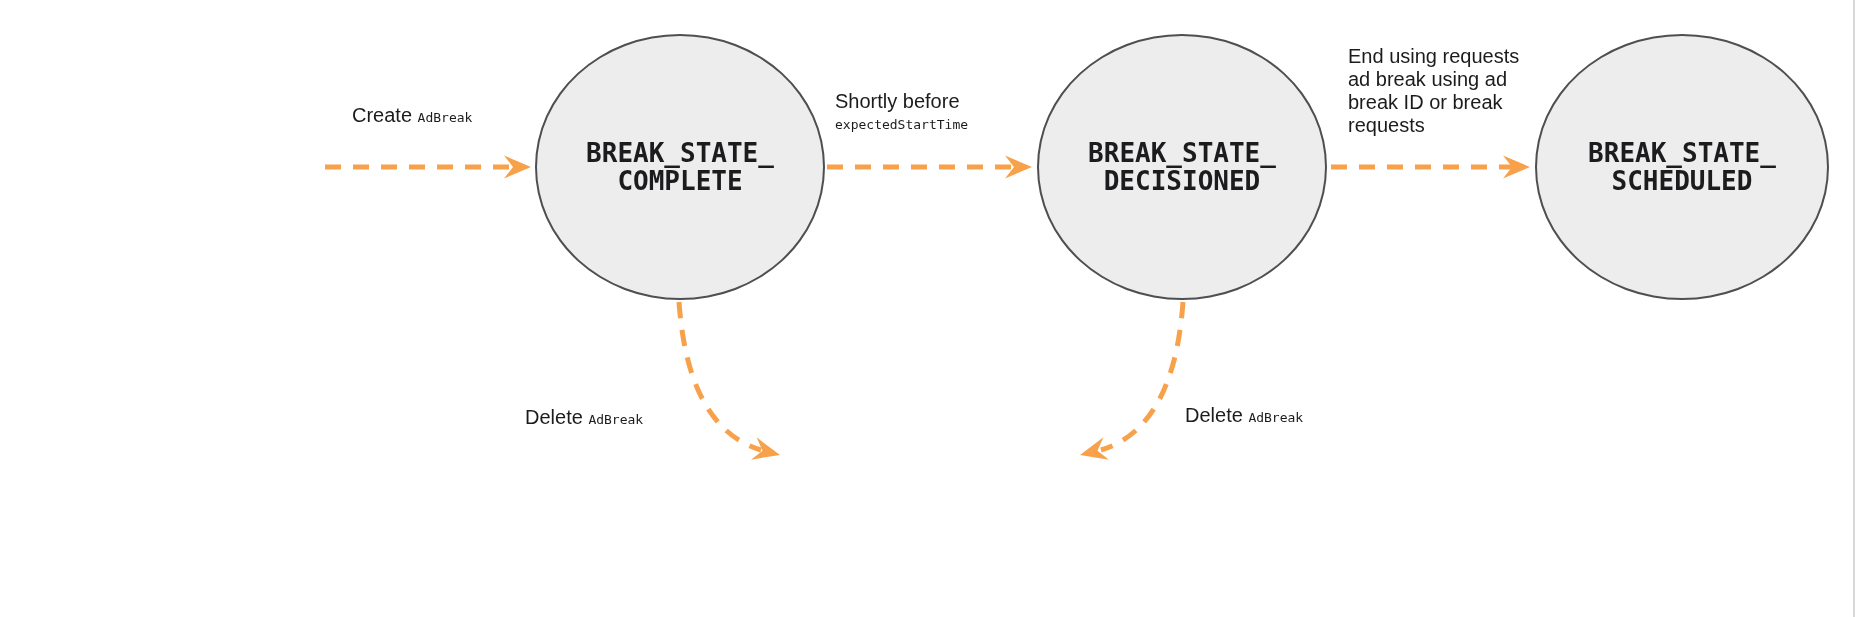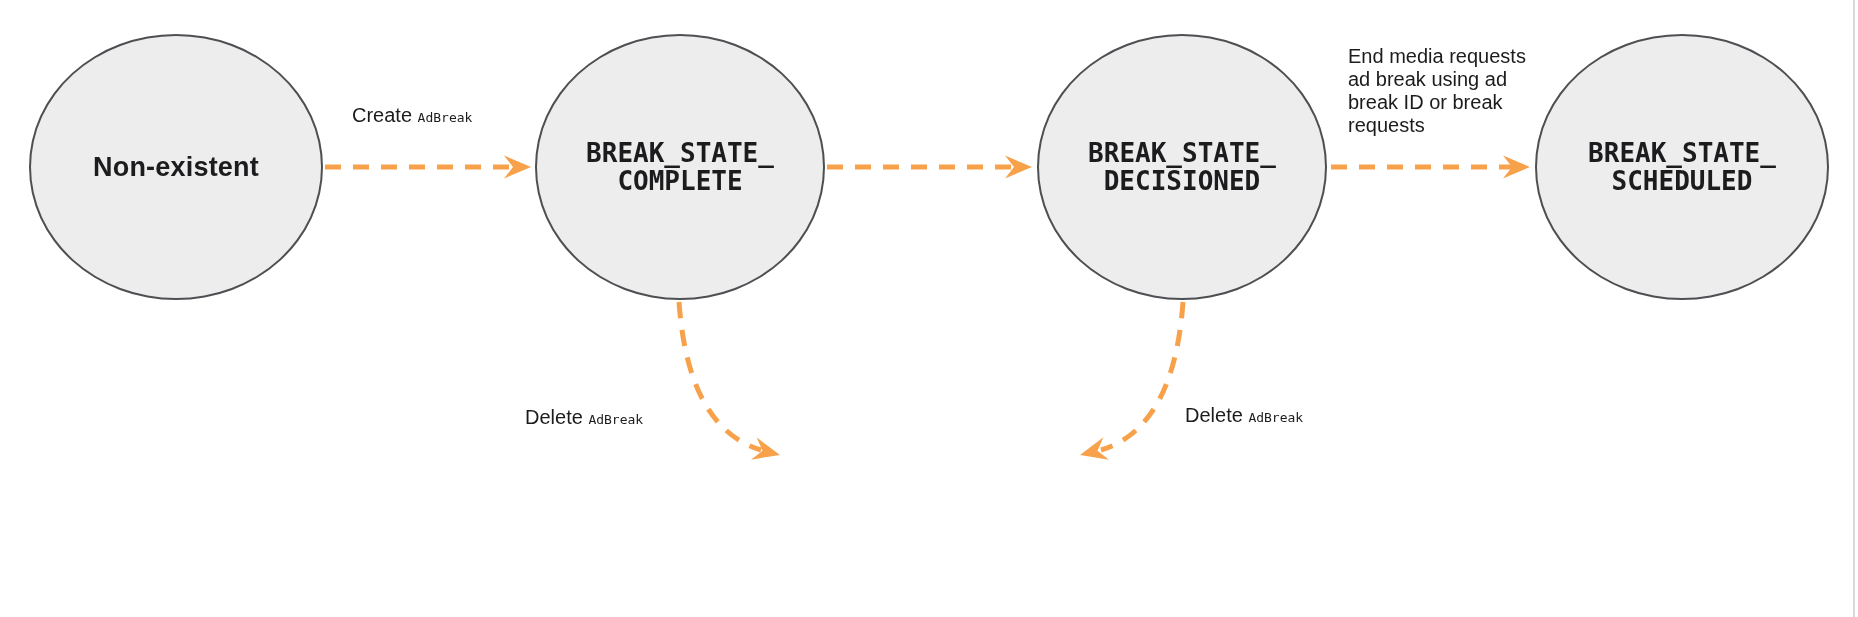--- a/index.html
+++ b/index.html
@@ -101,23 +101,20 @@
     <path class="arrow-line" d="M 1331 167 L 1512 167"></path>
     <path class="arrow-head" d="M 0 0 L -27 -11.5 L -18 0 L -27 11.5 Z" transform="translate(1530,167)"></path>
 
     <path class="arrow-line" d="M 679 302 Q 688 428 761 450"></path>
     <path class="arrow-head" d="M 0 0 L -27 -11.5 L -18 0 L -27 11.5 Z" transform="translate(780,455) rotate(14)"></path>
 
     <path class="arrow-line" d="M 1183 302 Q 1174 428 1101 450"></path>
     <path class="arrow-head" d="M 0 0 L -27 -11.5 L -18 0 L -27 11.5 Z" transform="translate(1080,455) rotate(166)"></path>
   </svg>
 
-  <div class="node" style="left:29px; top:34px; width:294px; height:266px;">
-    <span class="node-label-plain">Non-existent</span>
-  </div>
 
   <div class="node" style="left:535px; top:34px; width:290px; height:266px;">
     <span class="node-label-code">BREAK_STATE_</span>
     <span class="node-label-code">COMPLETE</span>
   </div>
 
   <div class="node" style="left:1037px; top:34px; width:290px; height:266px;">
     <span class="node-label-code">BREAK_STATE_</span>
     <span class="node-label-code">DECISIONED</span>
   </div>
@@ -125,23 +122,27 @@
   <div class="node" style="left:1535px; top:34px; width:294px; height:266px;">
     <span class="node-label-code">BREAK_STATE_</span>
     <span class="node-label-code">SCHEDULED</span>
   </div>
 
 
   <div class="edge-label" style="left:352px; top:104px;">
     <span class="t-sans">Create </span><span class="t-code">AdBreak</span>
   </div>
 
+  <div class="edge-label" style="left:835px; top:90px;">
+    <div class="t-sans">Shortly before</div>
+    <div class="t-code">expectedStartTime</div>
+  </div>
 
   <div class="edge-label" style="left:1348px; top:45px;">
-    <div class="t-sans">End media requests</div>
+    <div class="t-sans">End using requests</div>
     <div class="t-sans">ad break using ad</div>
     <div class="t-sans">break ID or break</div>
     <div class="t-sans">requests</div>
   </div>
 
   <div class="edge-label" style="left:525px; top:406px;">
     <span class="t-sans">Delete </span><span class="t-code">AdBreak</span>
   </div>
 
   <div class="edge-label" style="left:1185px; top:404px;">

